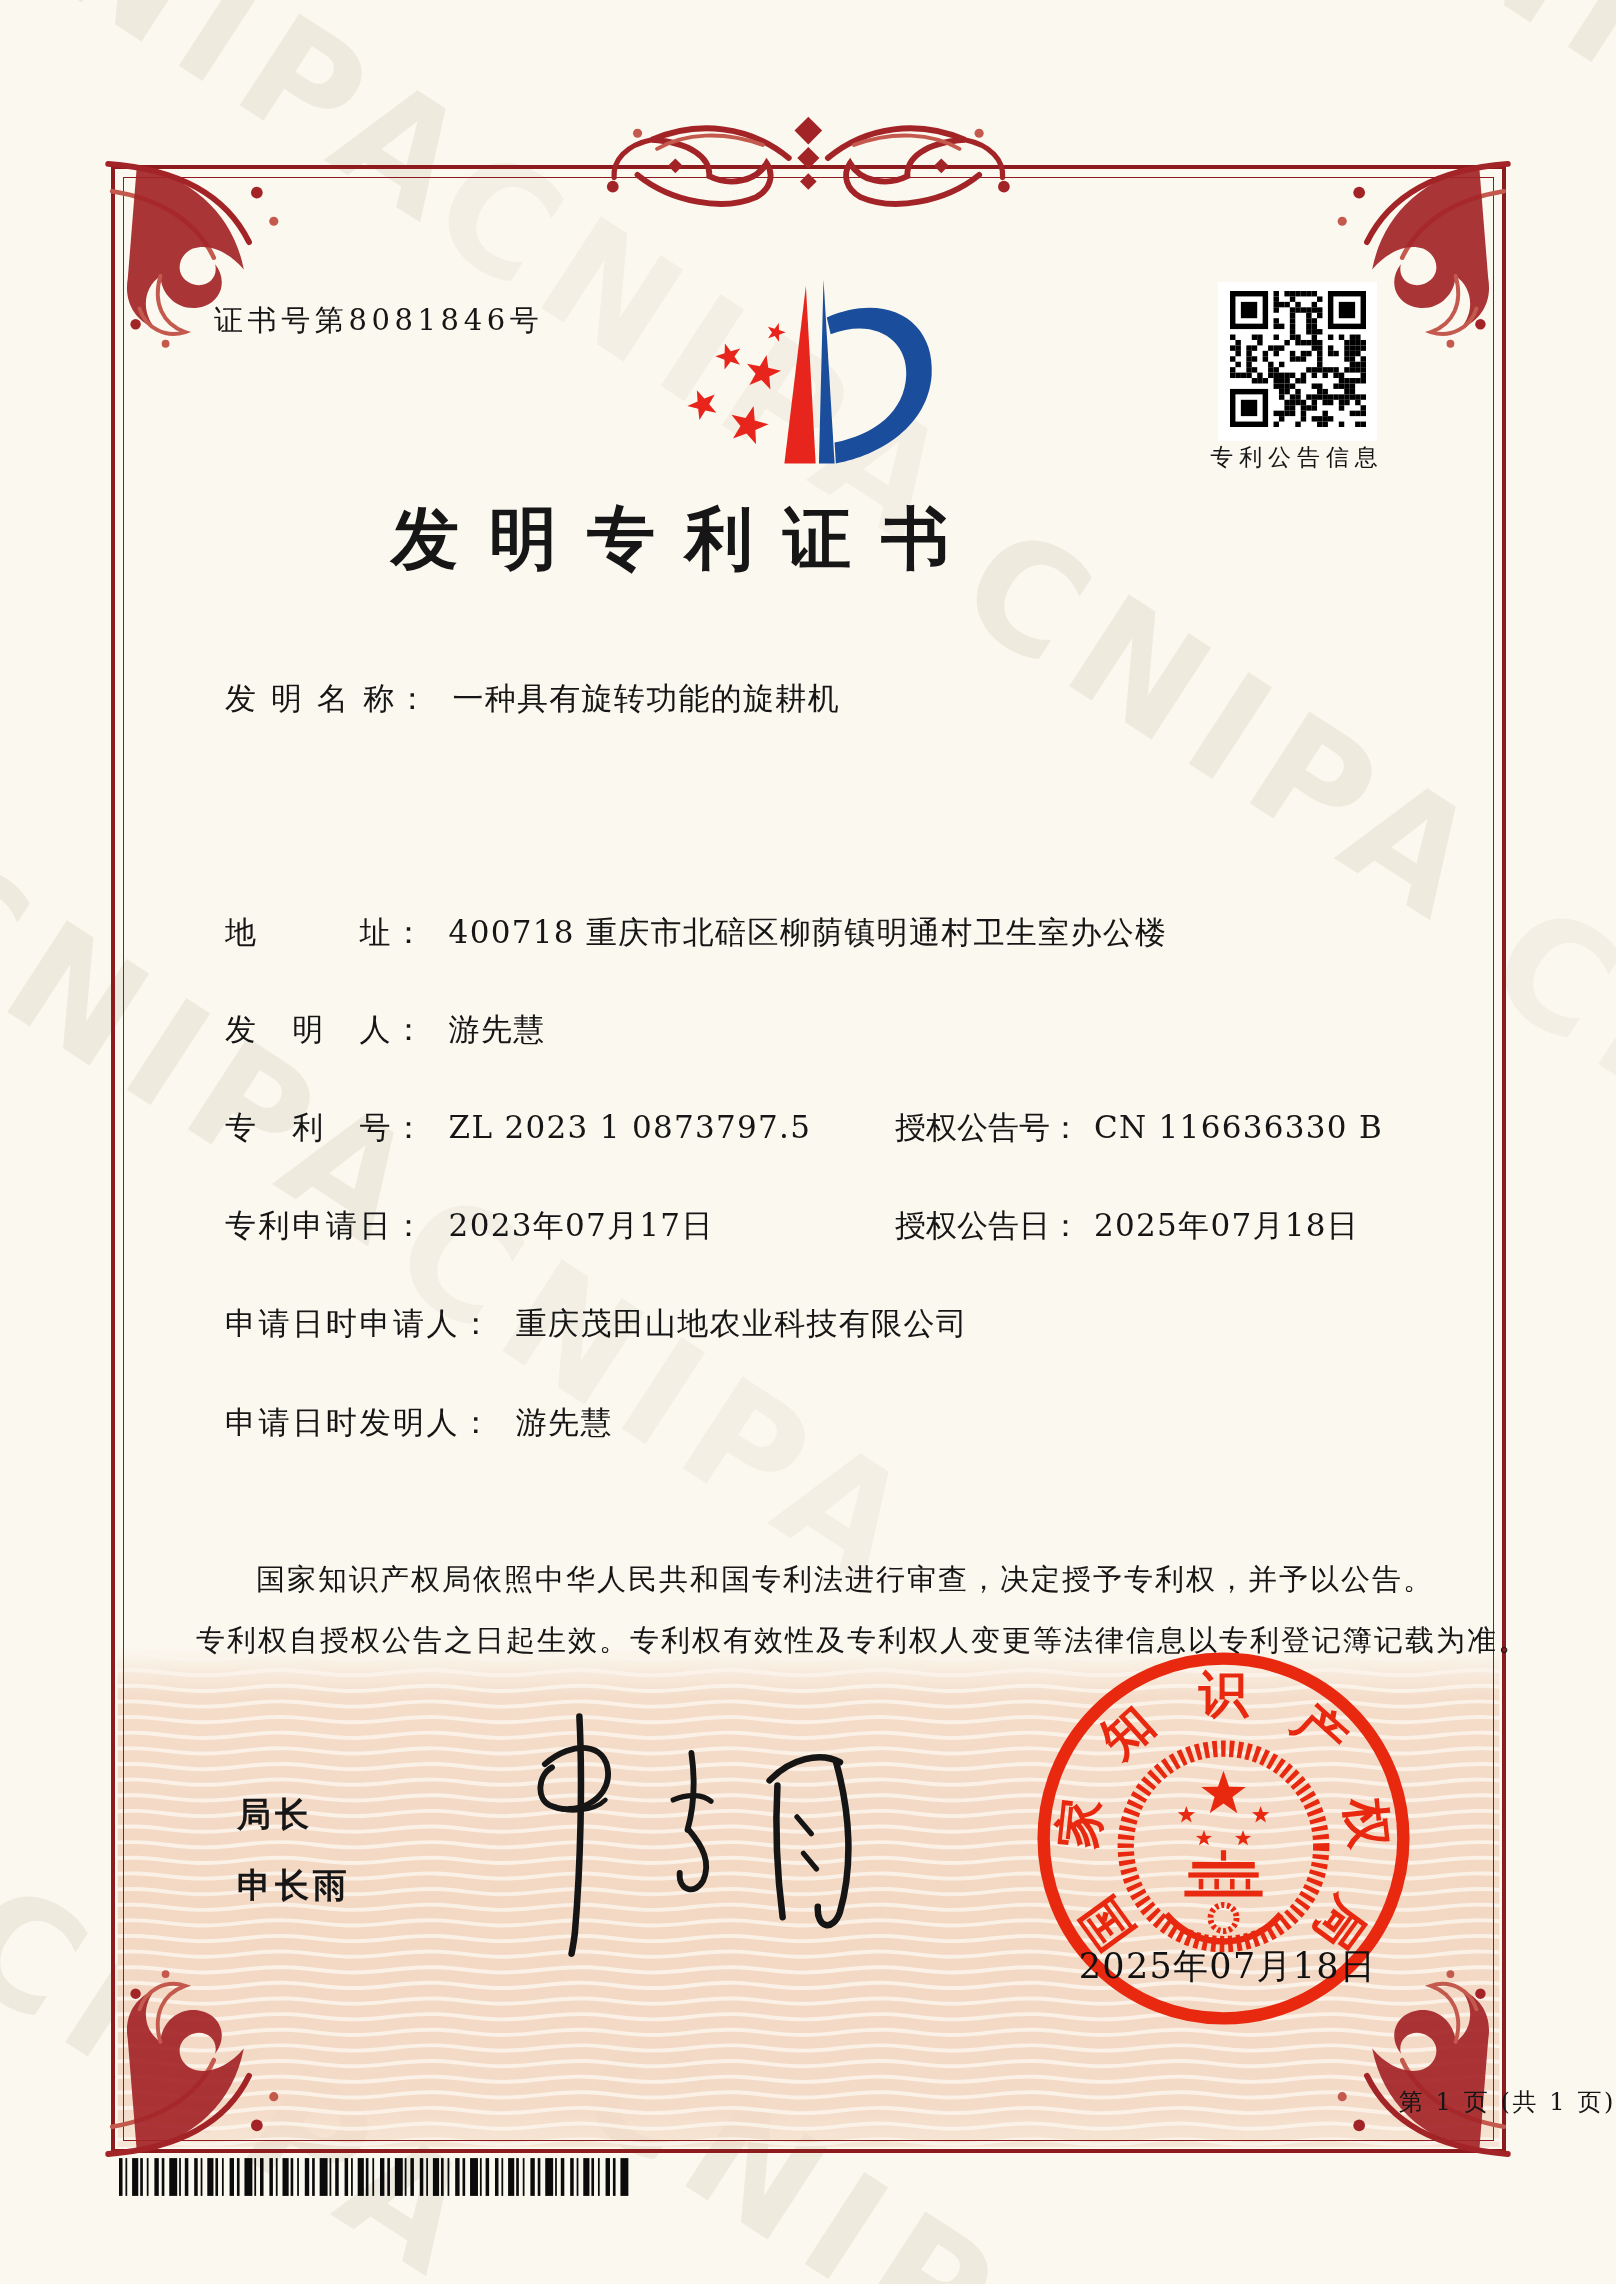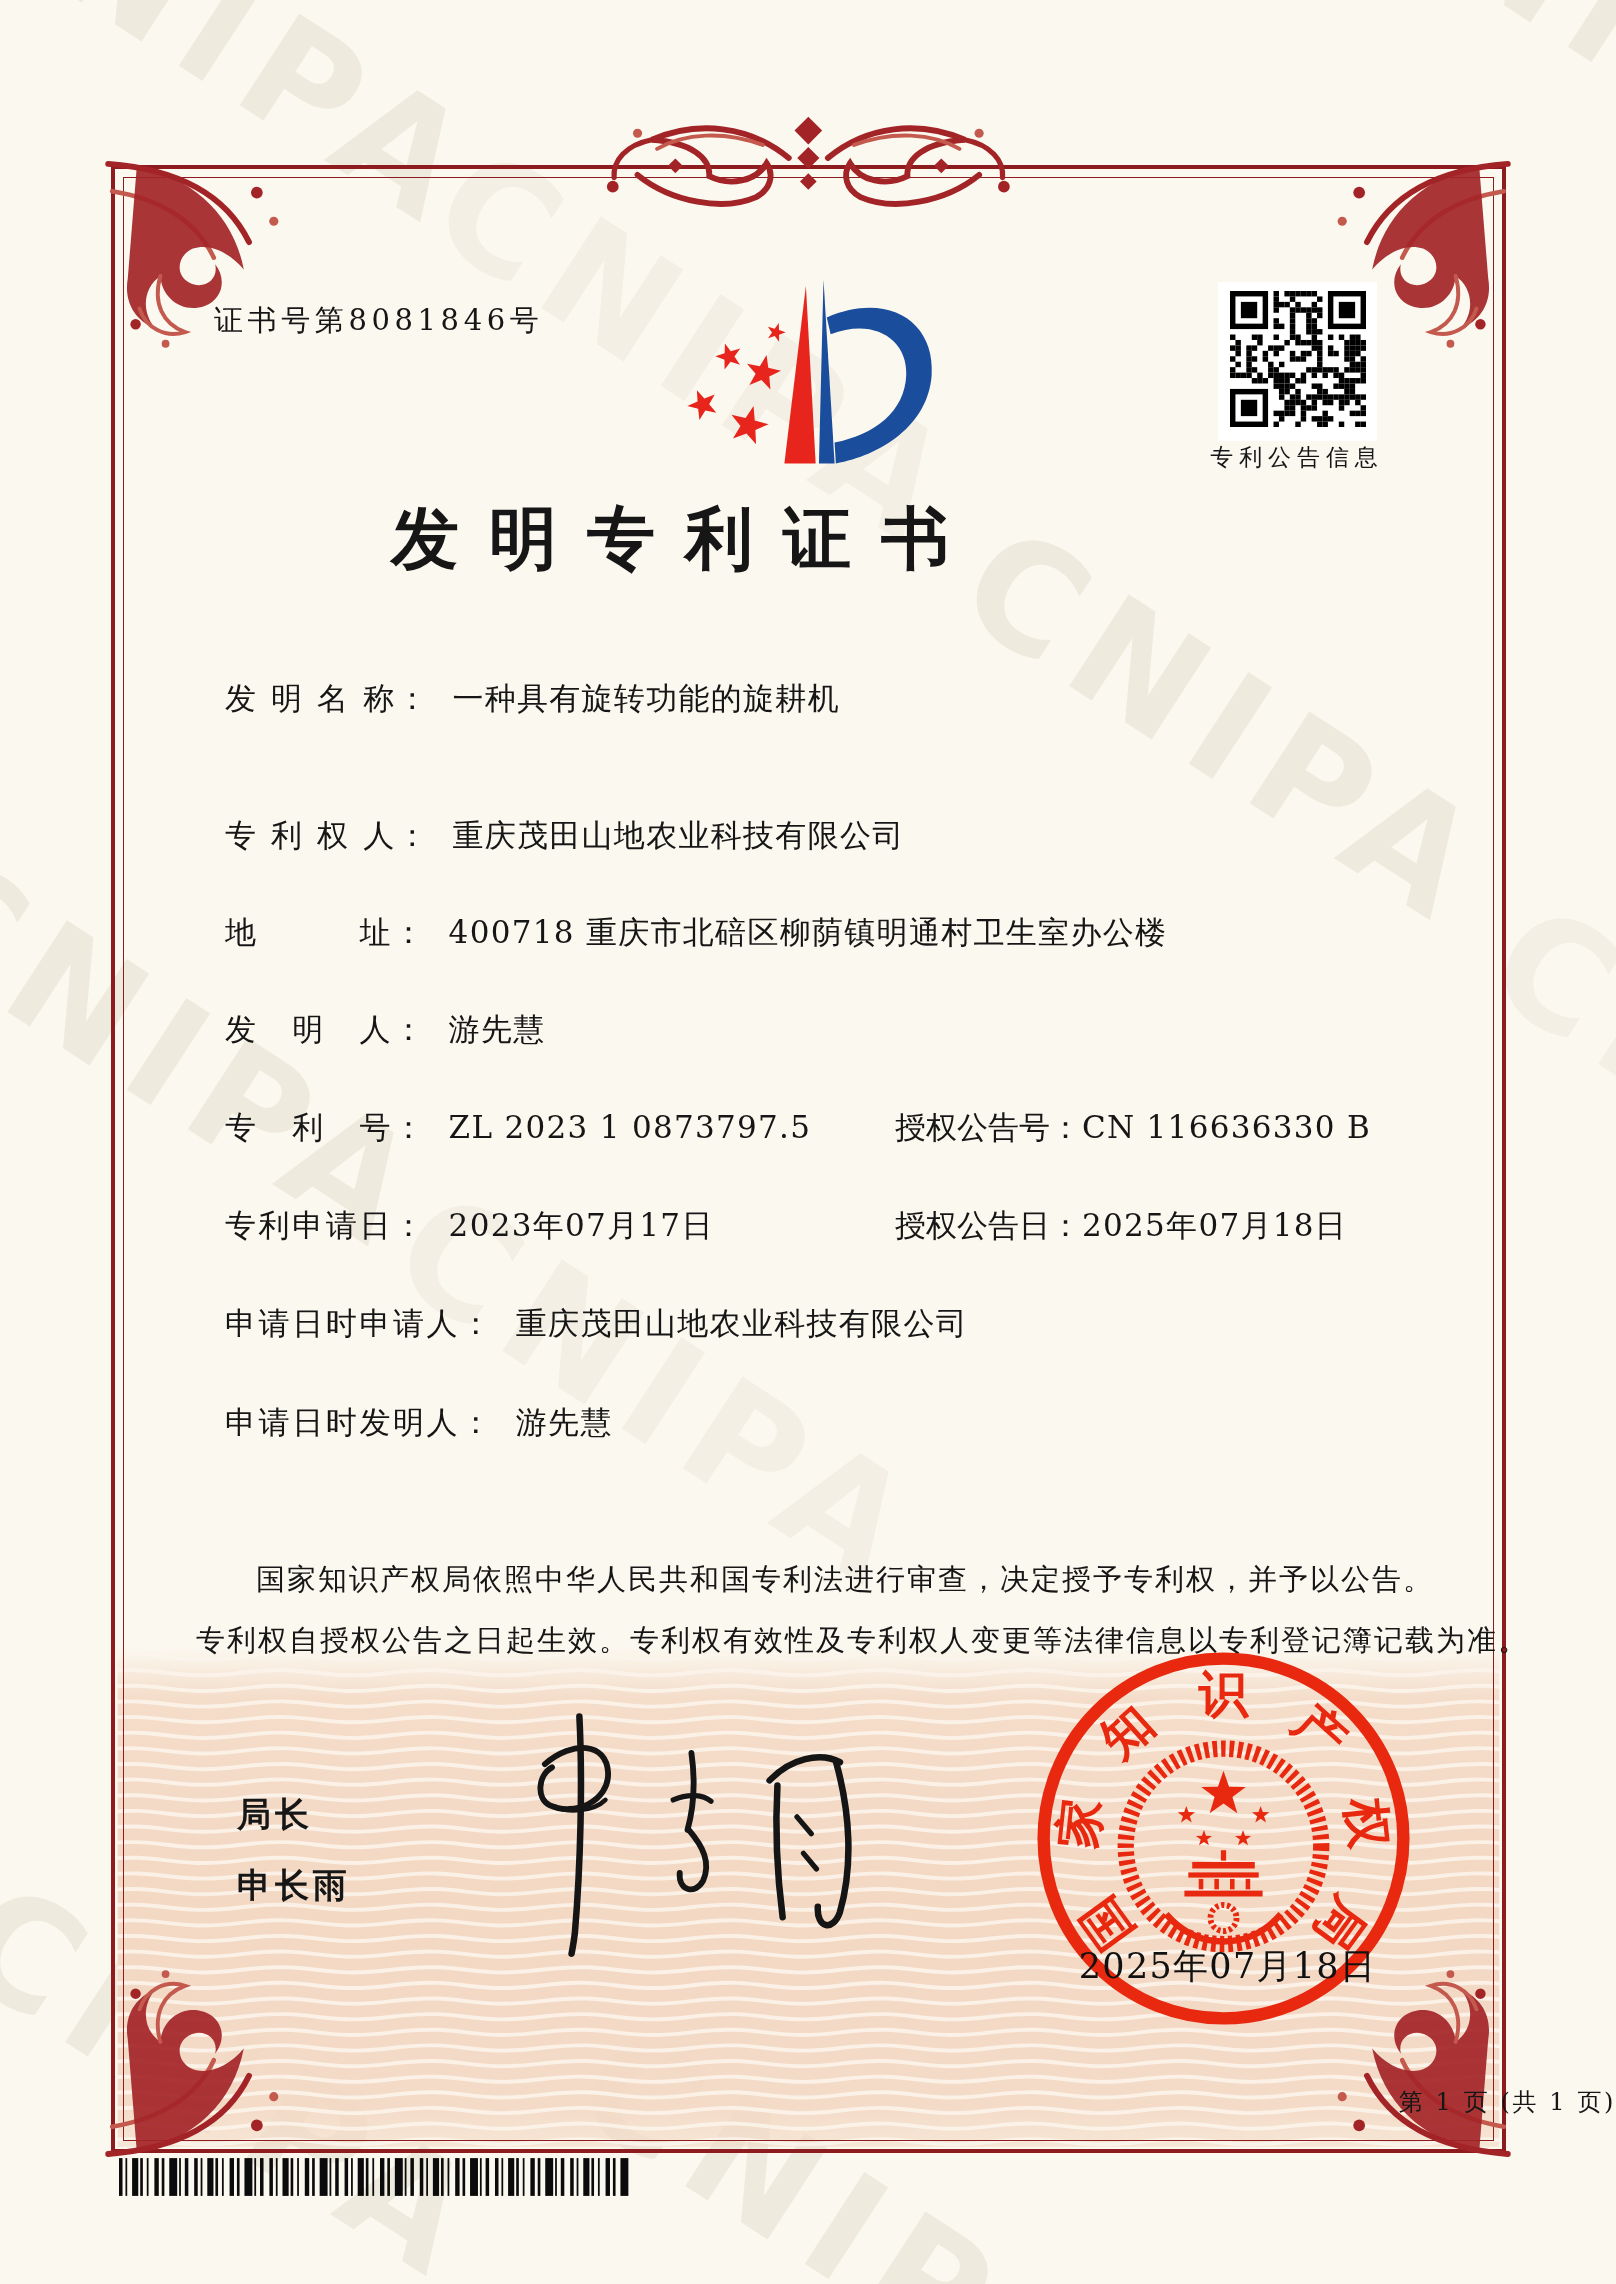--- a/index.html
+++ b/index.html
@@ -29,21 +29,21 @@
   .qr-box svg{position:absolute;left:11.7px;top:9px;}
   .qr-label{position:absolute;left:1185px;top:442px;width:224px;text-align:center;
     font-size:23px;letter-spacing:5.9px;}
   .title{position:absolute;left:0;top:494px;width:1340px;text-align:center;
     font-size:68px;font-weight:bold;letter-spacing:30px;text-indent:30px;}
   
   .row{position:absolute;left:225px;font-size:31px;white-space:nowrap;}
   .row .lab{display:inline-block;letter-spacing:2.6px;}
   .row .val{margin-left:22px;letter-spacing:1.3px;}
   .rrow{position:absolute;left:895px;font-size:31px;white-space:nowrap;}
-  .rrow .val{margin-left:1px;letter-spacing:1.3px;}
+  .rrow .val{margin-left:13px;letter-spacing:1.3px;}
   
   .stmt1{position:absolute;left:256px;top:1560px;font-size:29px;letter-spacing:2px;white-space:nowrap;}
   .stmt2{position:absolute;left:196px;top:1621px;font-size:29px;letter-spacing:2px;white-space:nowrap;}
   
   .director-title{position:absolute;left:237px;top:1792px;font-size:34px;font-weight:bold;
     font-family:"DejaVu Sans","Liberation Sans",sans-serif;letter-spacing:3.9px;}
   .director-name{position:absolute;left:237px;top:1863px;font-size:34px;font-weight:bold;
     font-family:"DejaVu Sans","Liberation Sans",sans-serif;letter-spacing:3.9px;}
   .signature{position:absolute;left:496px;top:1702px;}
   
@@ -431,23 +431,20 @@
         <rect x="16.64" y="166.4" width="24.96" height="24.96" fill="#000"></rect>
       </svg>
   </div>
   <div class="qr-label">专利公告信息</div>
 
   <div class="title">发明专利证书</div>
 
   <div class="row" style="top:678px">
     <span class="lab">发 明 名 称：</span><span class="val">一种具有旋转功能的旋耕机</span>
   </div>
-  <div class="row" style="top:815px">
-    <span class="lab">专 利 权 人：</span><span class="val">重庆茂田山地农业科技有限公司</span>
-  </div>
   <div class="row" style="top:912px">
     <span class="lab">地　　　址：</span><span class="val">400718 重庆市北碚区柳荫镇明通村卫生室办公楼</span>
   </div>
   <div class="row" style="top:1009px">
     <span class="lab">发　明　人：</span><span class="val">游先慧</span>
   </div>
   <div class="row" style="top:1107px">
     <span class="lab">专　利　号：</span><span class="val">ZL 2023 1 0873797.5</span>
   </div>
   <div class="rrow" style="top:1107px">

